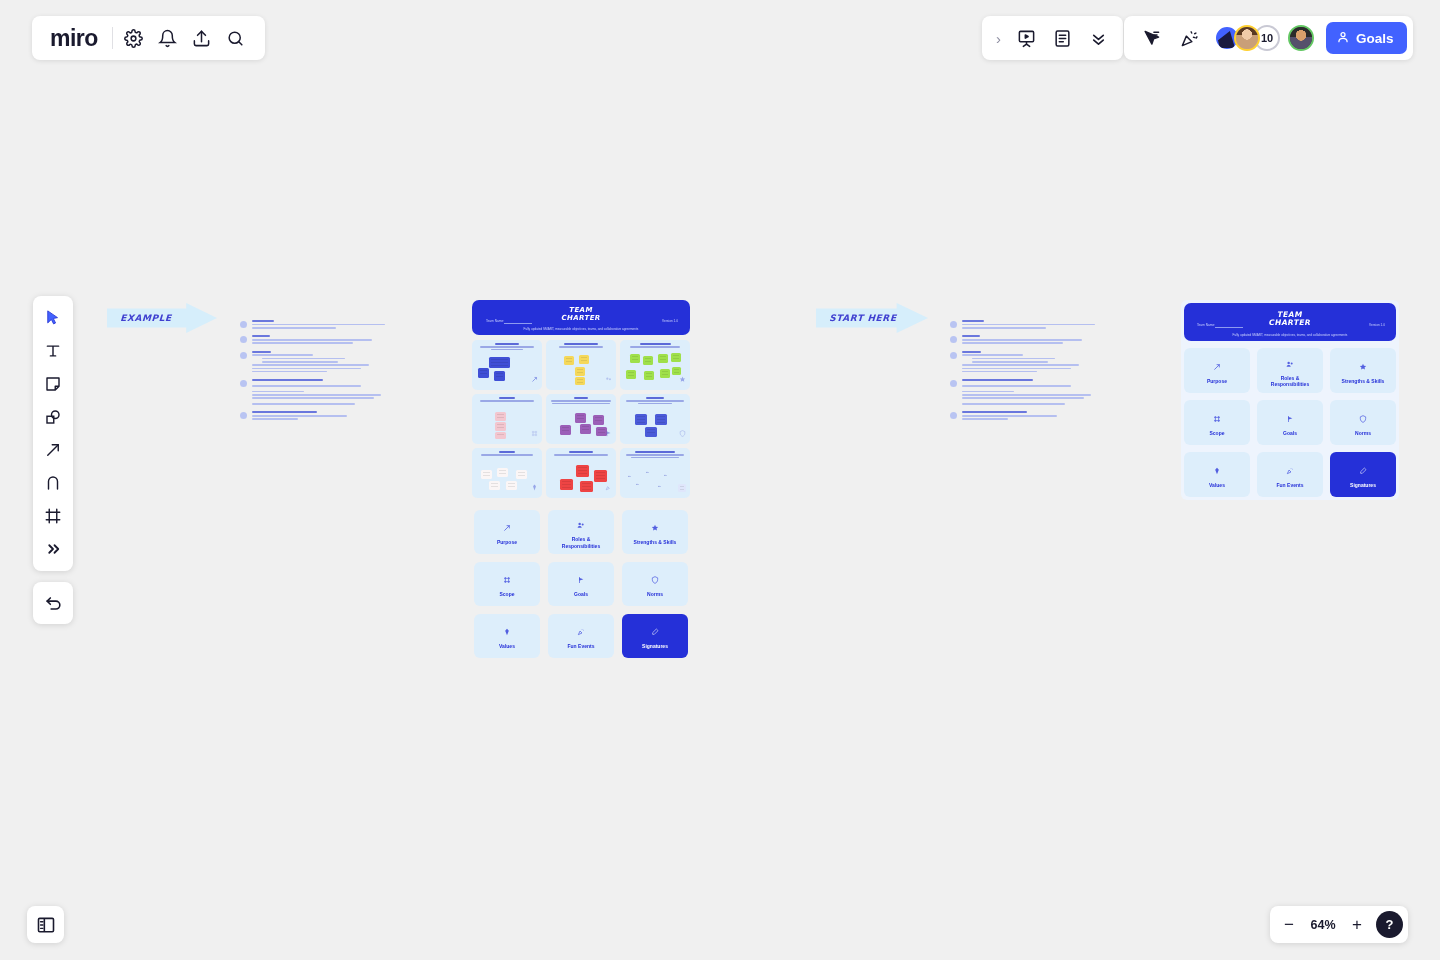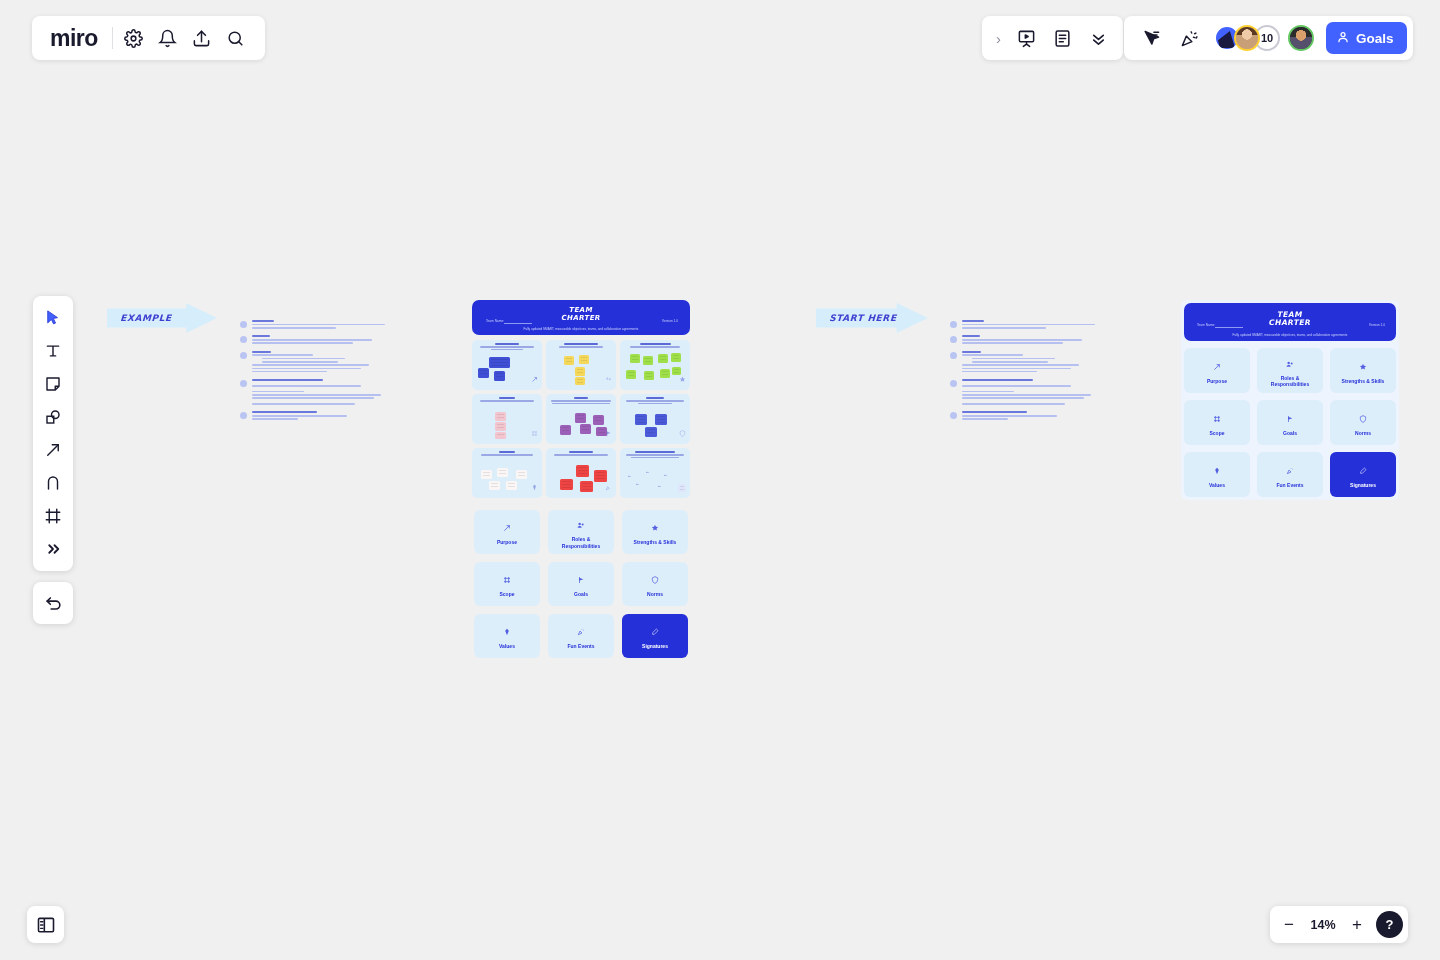--- a/index.html
+++ b/index.html
@@ -791,18 +791,18 @@
   <div class="panel-toggle" title="Toggle panel">
     <svg width="20" height="20" viewBox="0 0 24 24" fill="none" stroke="#1a1a2e" stroke-width="1.9" stroke-linejoin="round">
       <rect x="3" y="4" width="18" height="16" rx="1.5"></rect>
       <path d="M10 4v16"></path>
       <path d="M5.5 8h2.8M5.5 12h2.8M5.5 16h2.8" stroke-width="1.7" stroke-linecap="round"></path>
     </svg>
   </div>
 
   <div class="zoombar">
     <div class="zb-ic">−</div>
-    <div class="zb-val">14%</div>
+    <div class="zb-val">64%</div>
     <div class="zb-ic">+</div>
     <div class="help-btn">?</div>
   </div>
 
 </div>
 
 </body></html>

